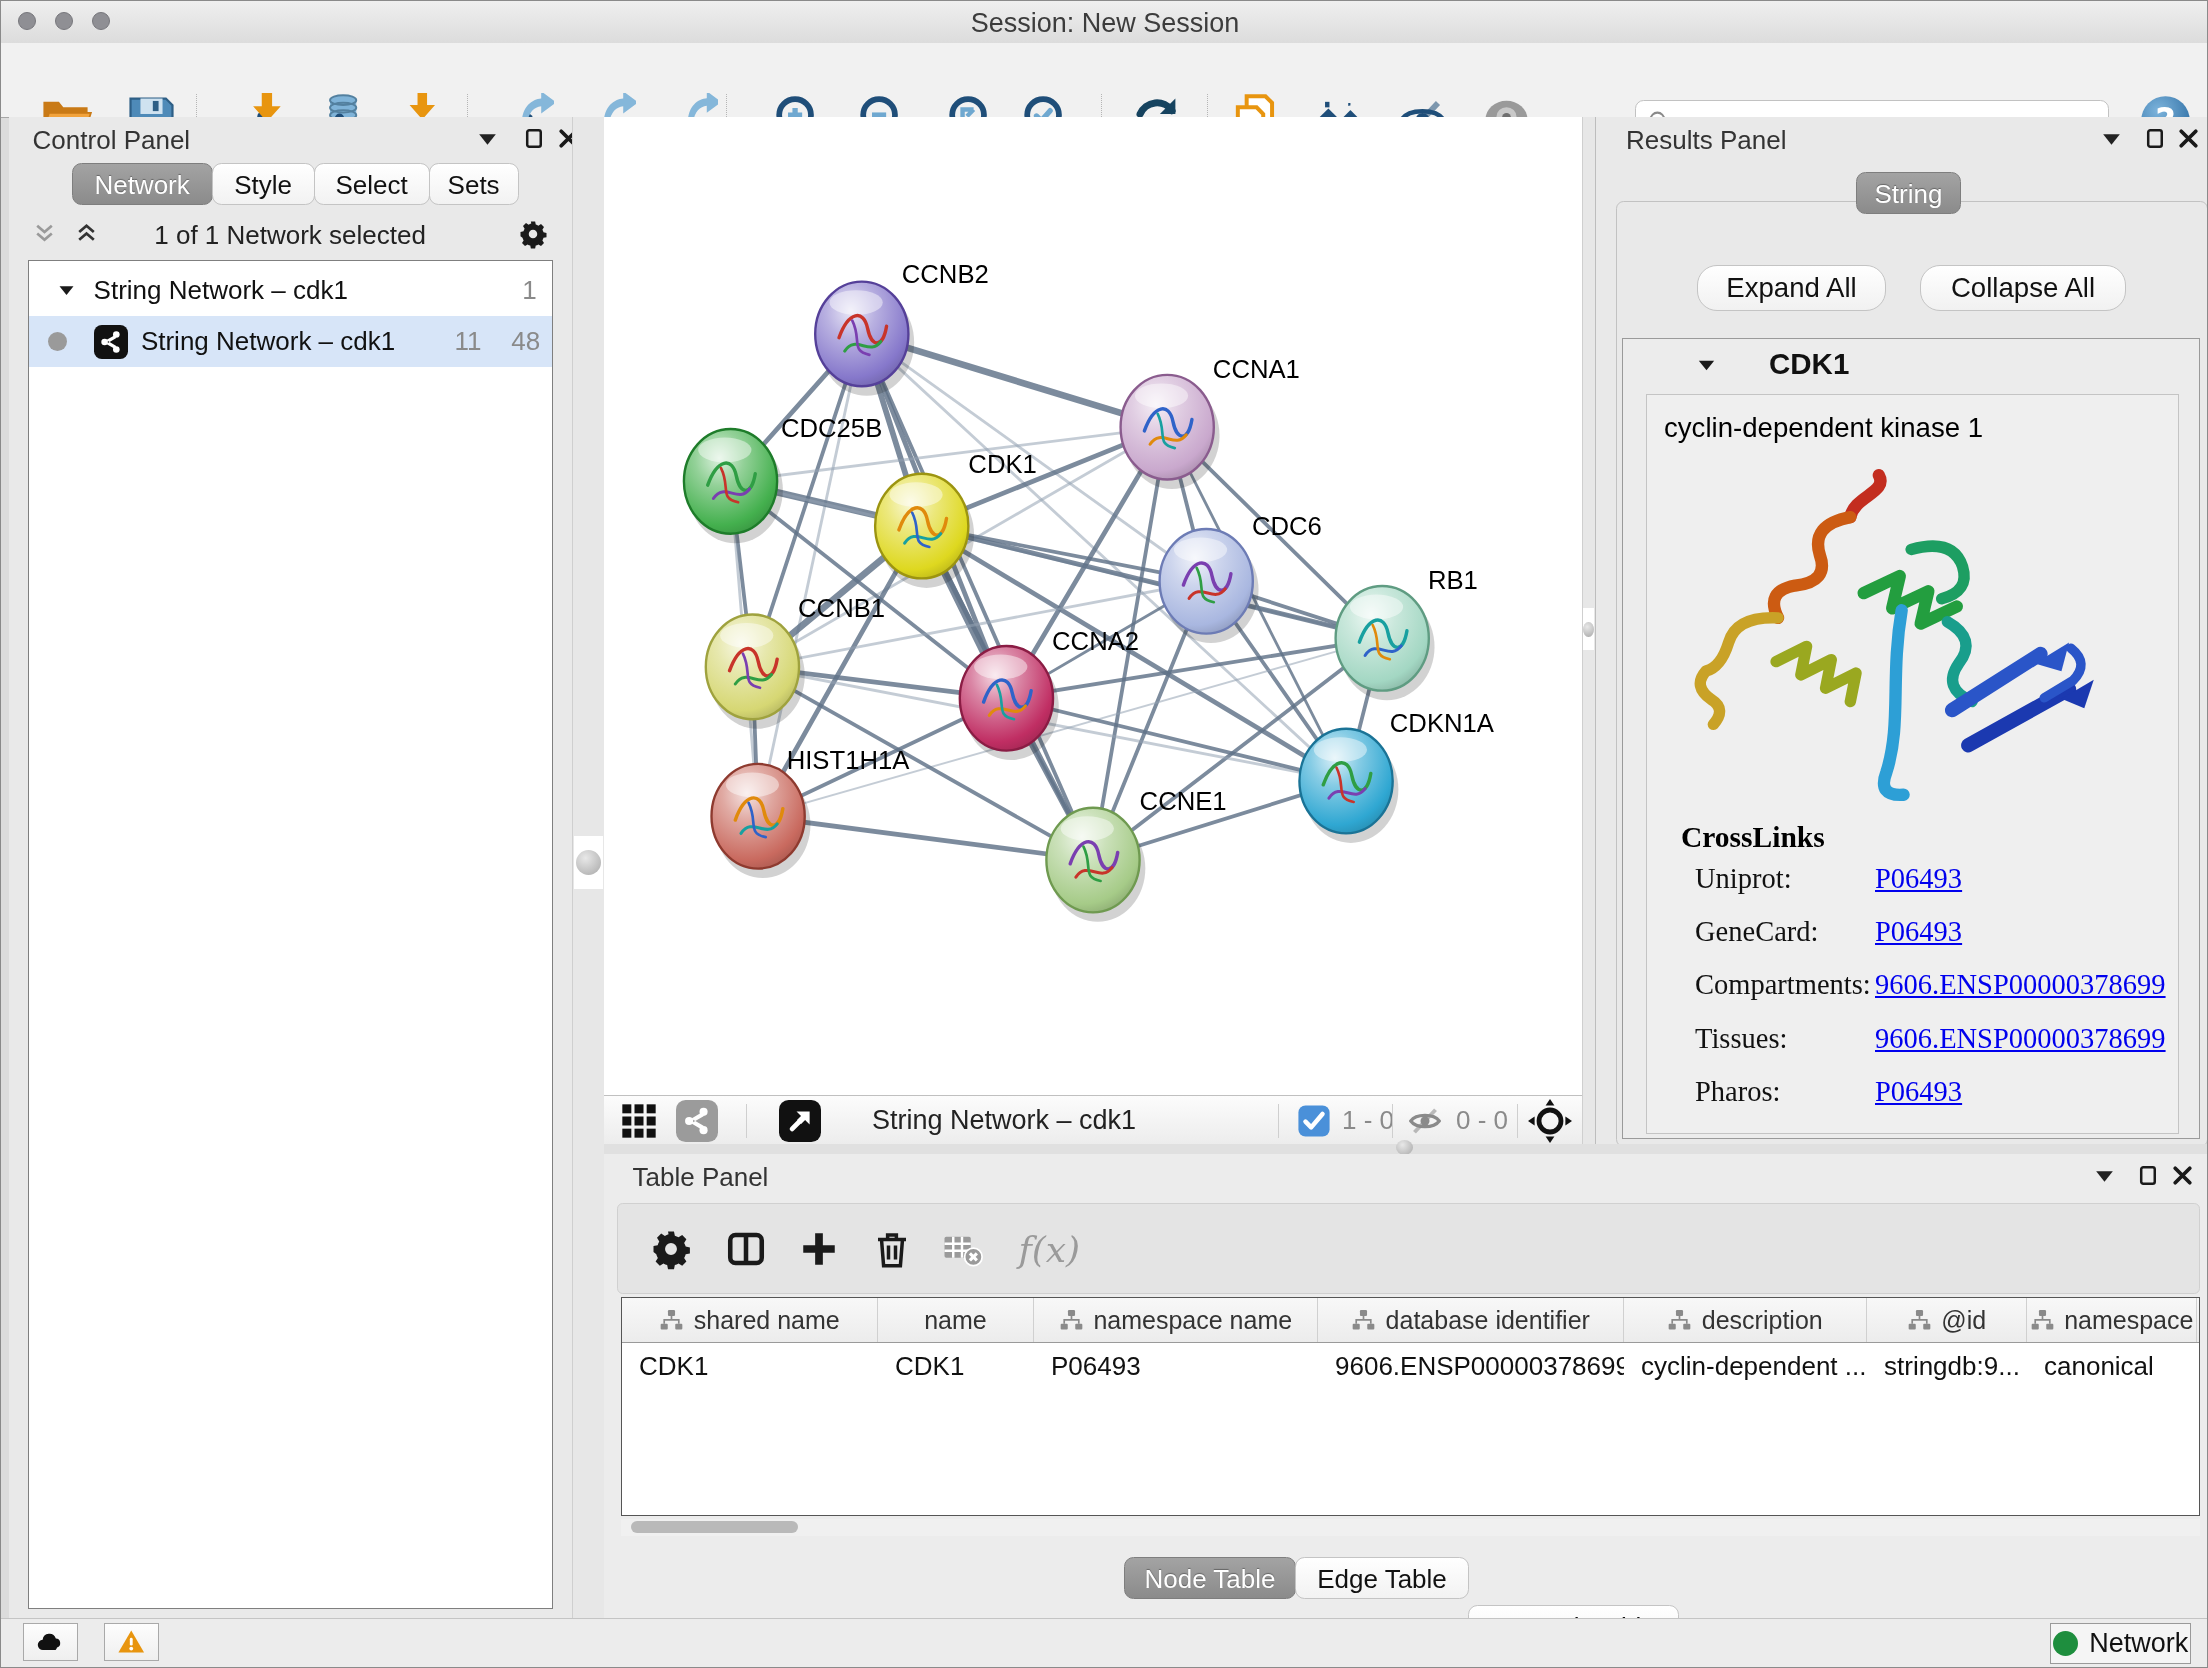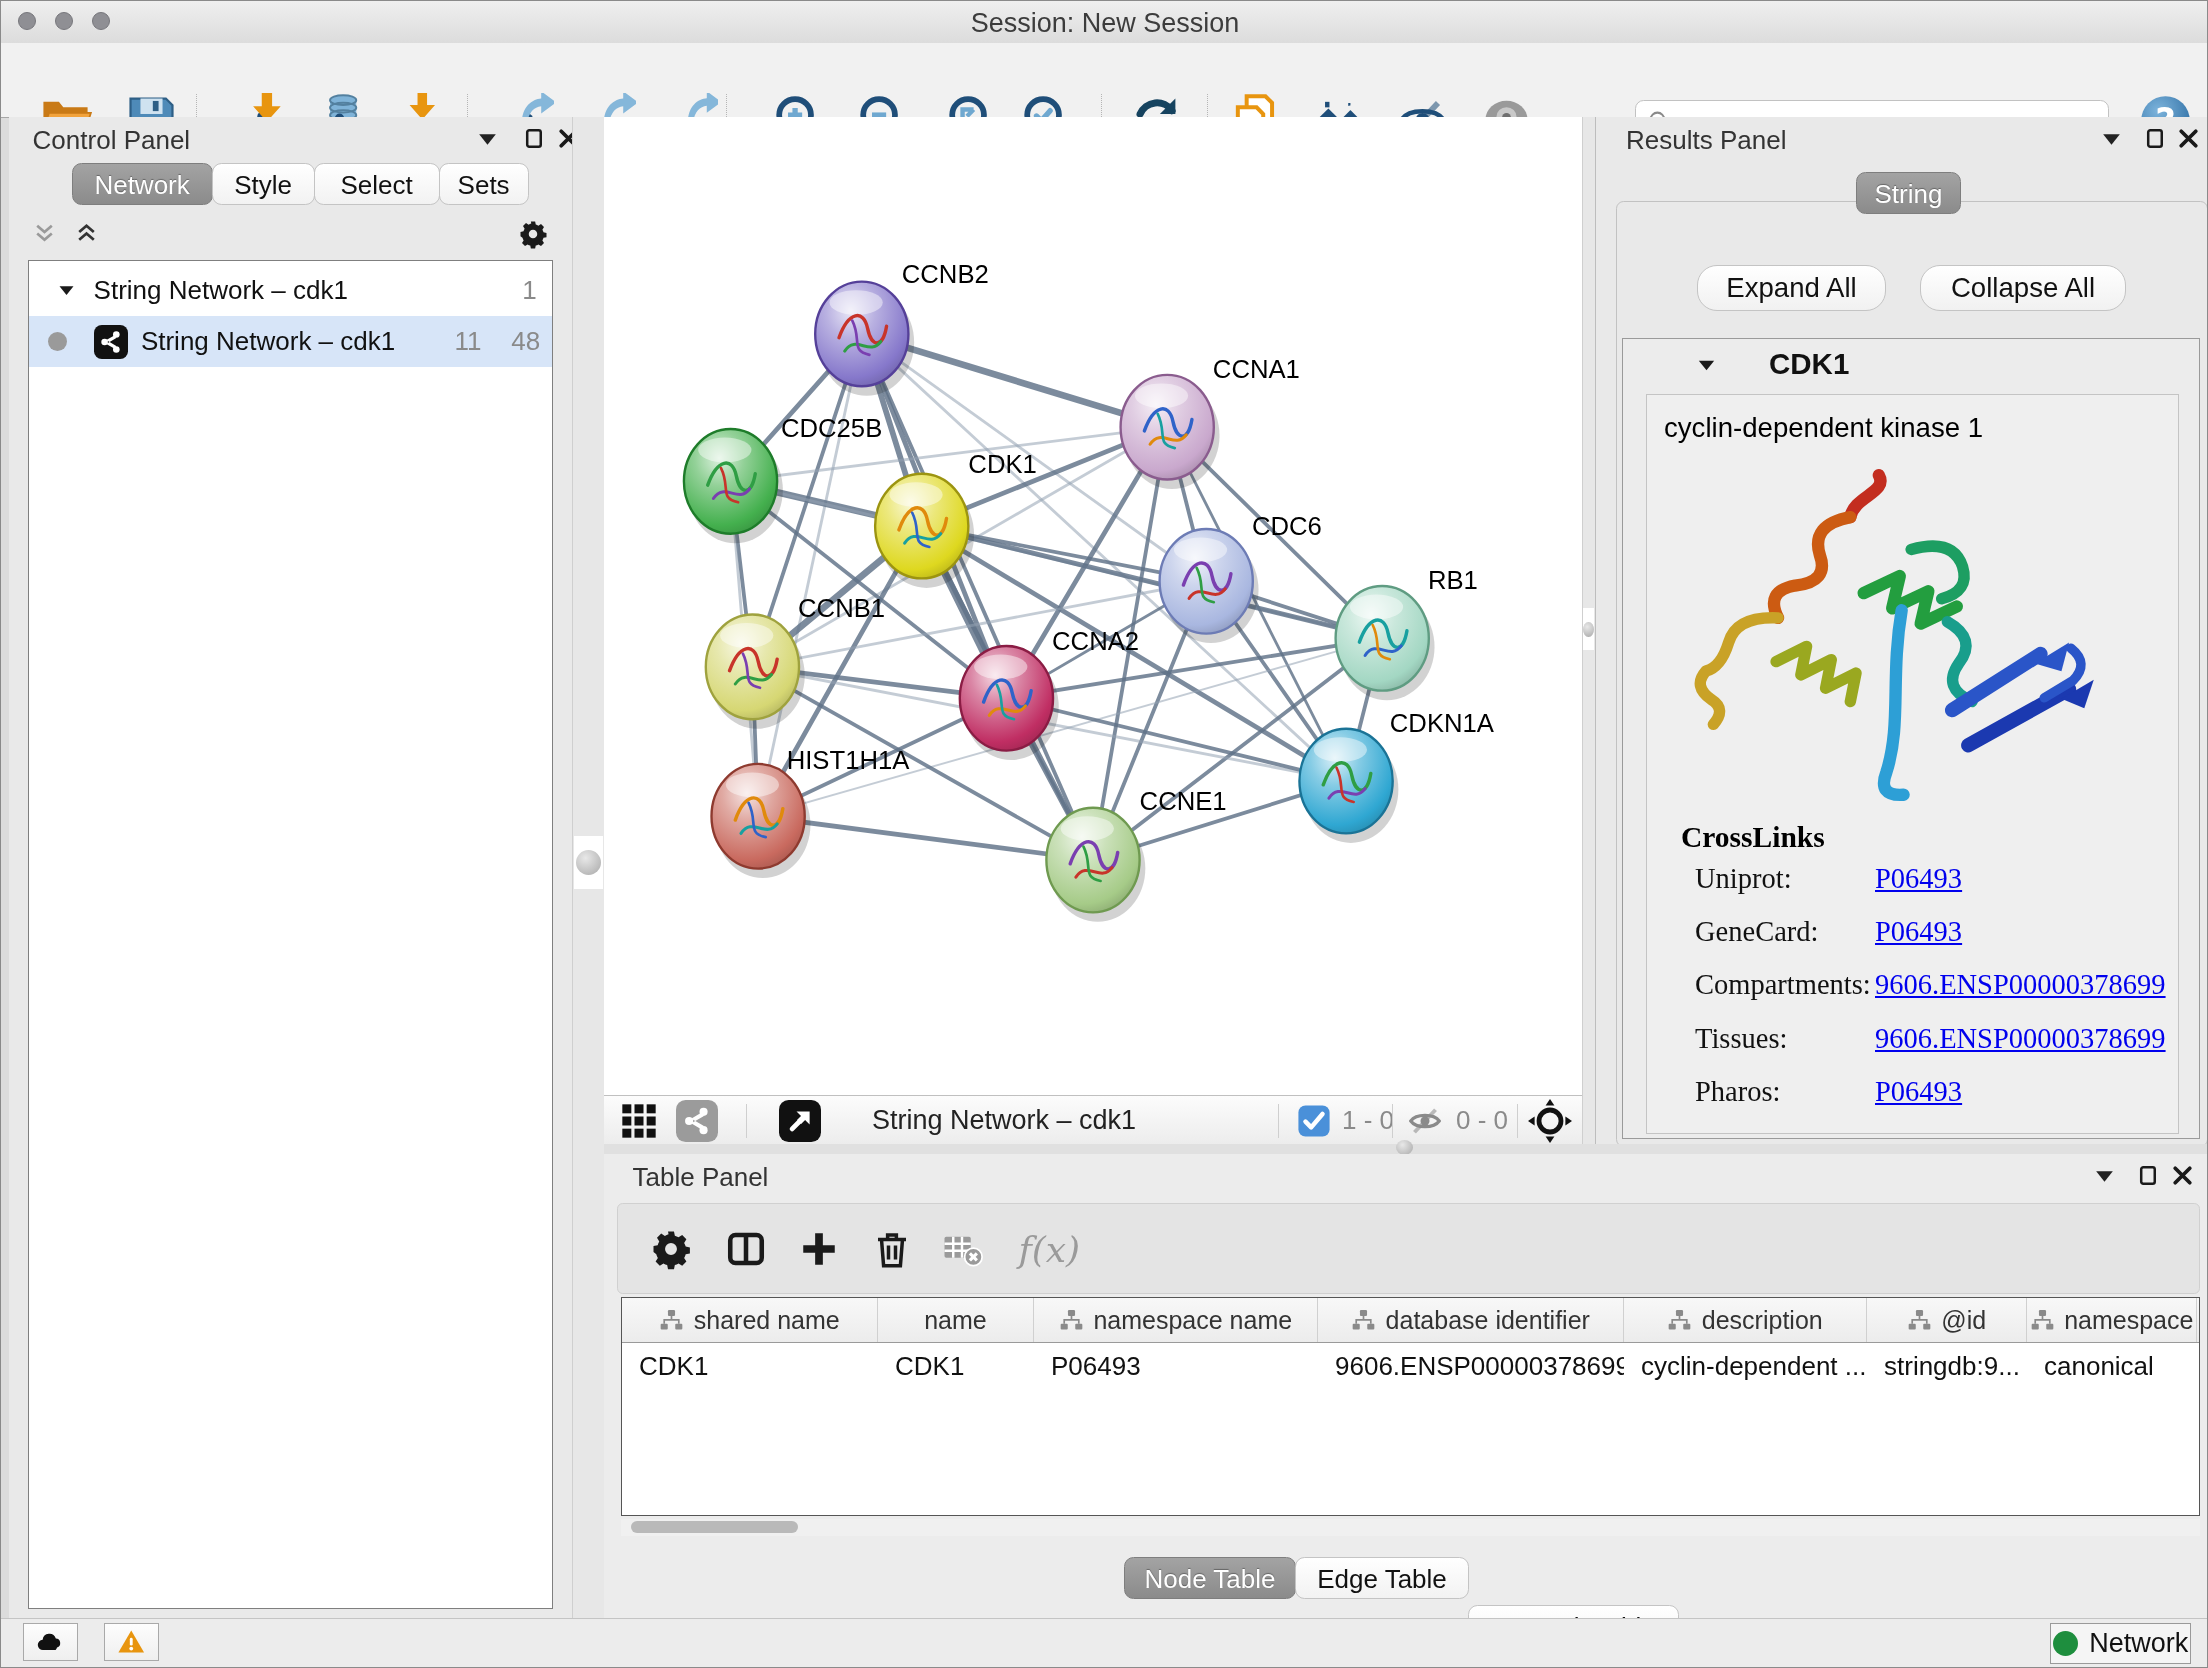--- a/index.html
+++ b/index.html
@@ -441,34 +441,35 @@
         </svg>
       </span>
     <span class="pctl" style="left:547px;top:8.6px">
         <svg viewBox="0 0 26 26" width="25" height="25">
           <use href="#i-x"></use>
         </svg>
       </span>
     <div class="abs tabs" style="left:64px;top:46px" id="ctrl-tabs">
         <span class="tab sel" style="width: 141px;">Network</span>
         <span class="tab" style="width: 103px;">Style</span>
-        <span class="tab" style="width: 126px;">Select</span>
+        <span class="tab" style="width: 116px;">Select</span>
         <span class="tab" style="width: 90px;">Sets</span>
       </div>
     <div class="tree-toolbar">
       <span class="pctl" style="left:23px;top:8.6px;color:#9a9a9a">
           <svg viewBox="0 0 26 26" width="25" height="25">
             <use href="#i-chevdd"></use>
           </svg>
         </span>
       <span class="pctl" style="left:65px;top:8.6px;color:#333">
           <svg viewBox="0 0 26 26" width="25" height="25">
             <use href="#i-chevdu"></use>
           </svg>
         </span>
+      <span class="abs" style="left:0;right:0;top:7.6px;text-align:center;font-size:26px;color:#222">1 of 1 Network selected</span>
       <span class="pctl" style="left:509px;top:6.7px;color:#1a1a1a;width:30px;height:30px">
           <svg style="width:30px;height:30px" viewBox="0 0 32 32" width="30" height="30">
             <use href="#i-gear"></use>
           </svg>
         </span>
     </div>
     <div class="treebox">
       <div class="trow" style="top:3.8px">
         <svg style="width:21px;height:21px;margin-left:27px;color:#1a1a1a" viewBox="0 0 22 22" width="21" height="21">
             <use href="#i-tri"></use>

